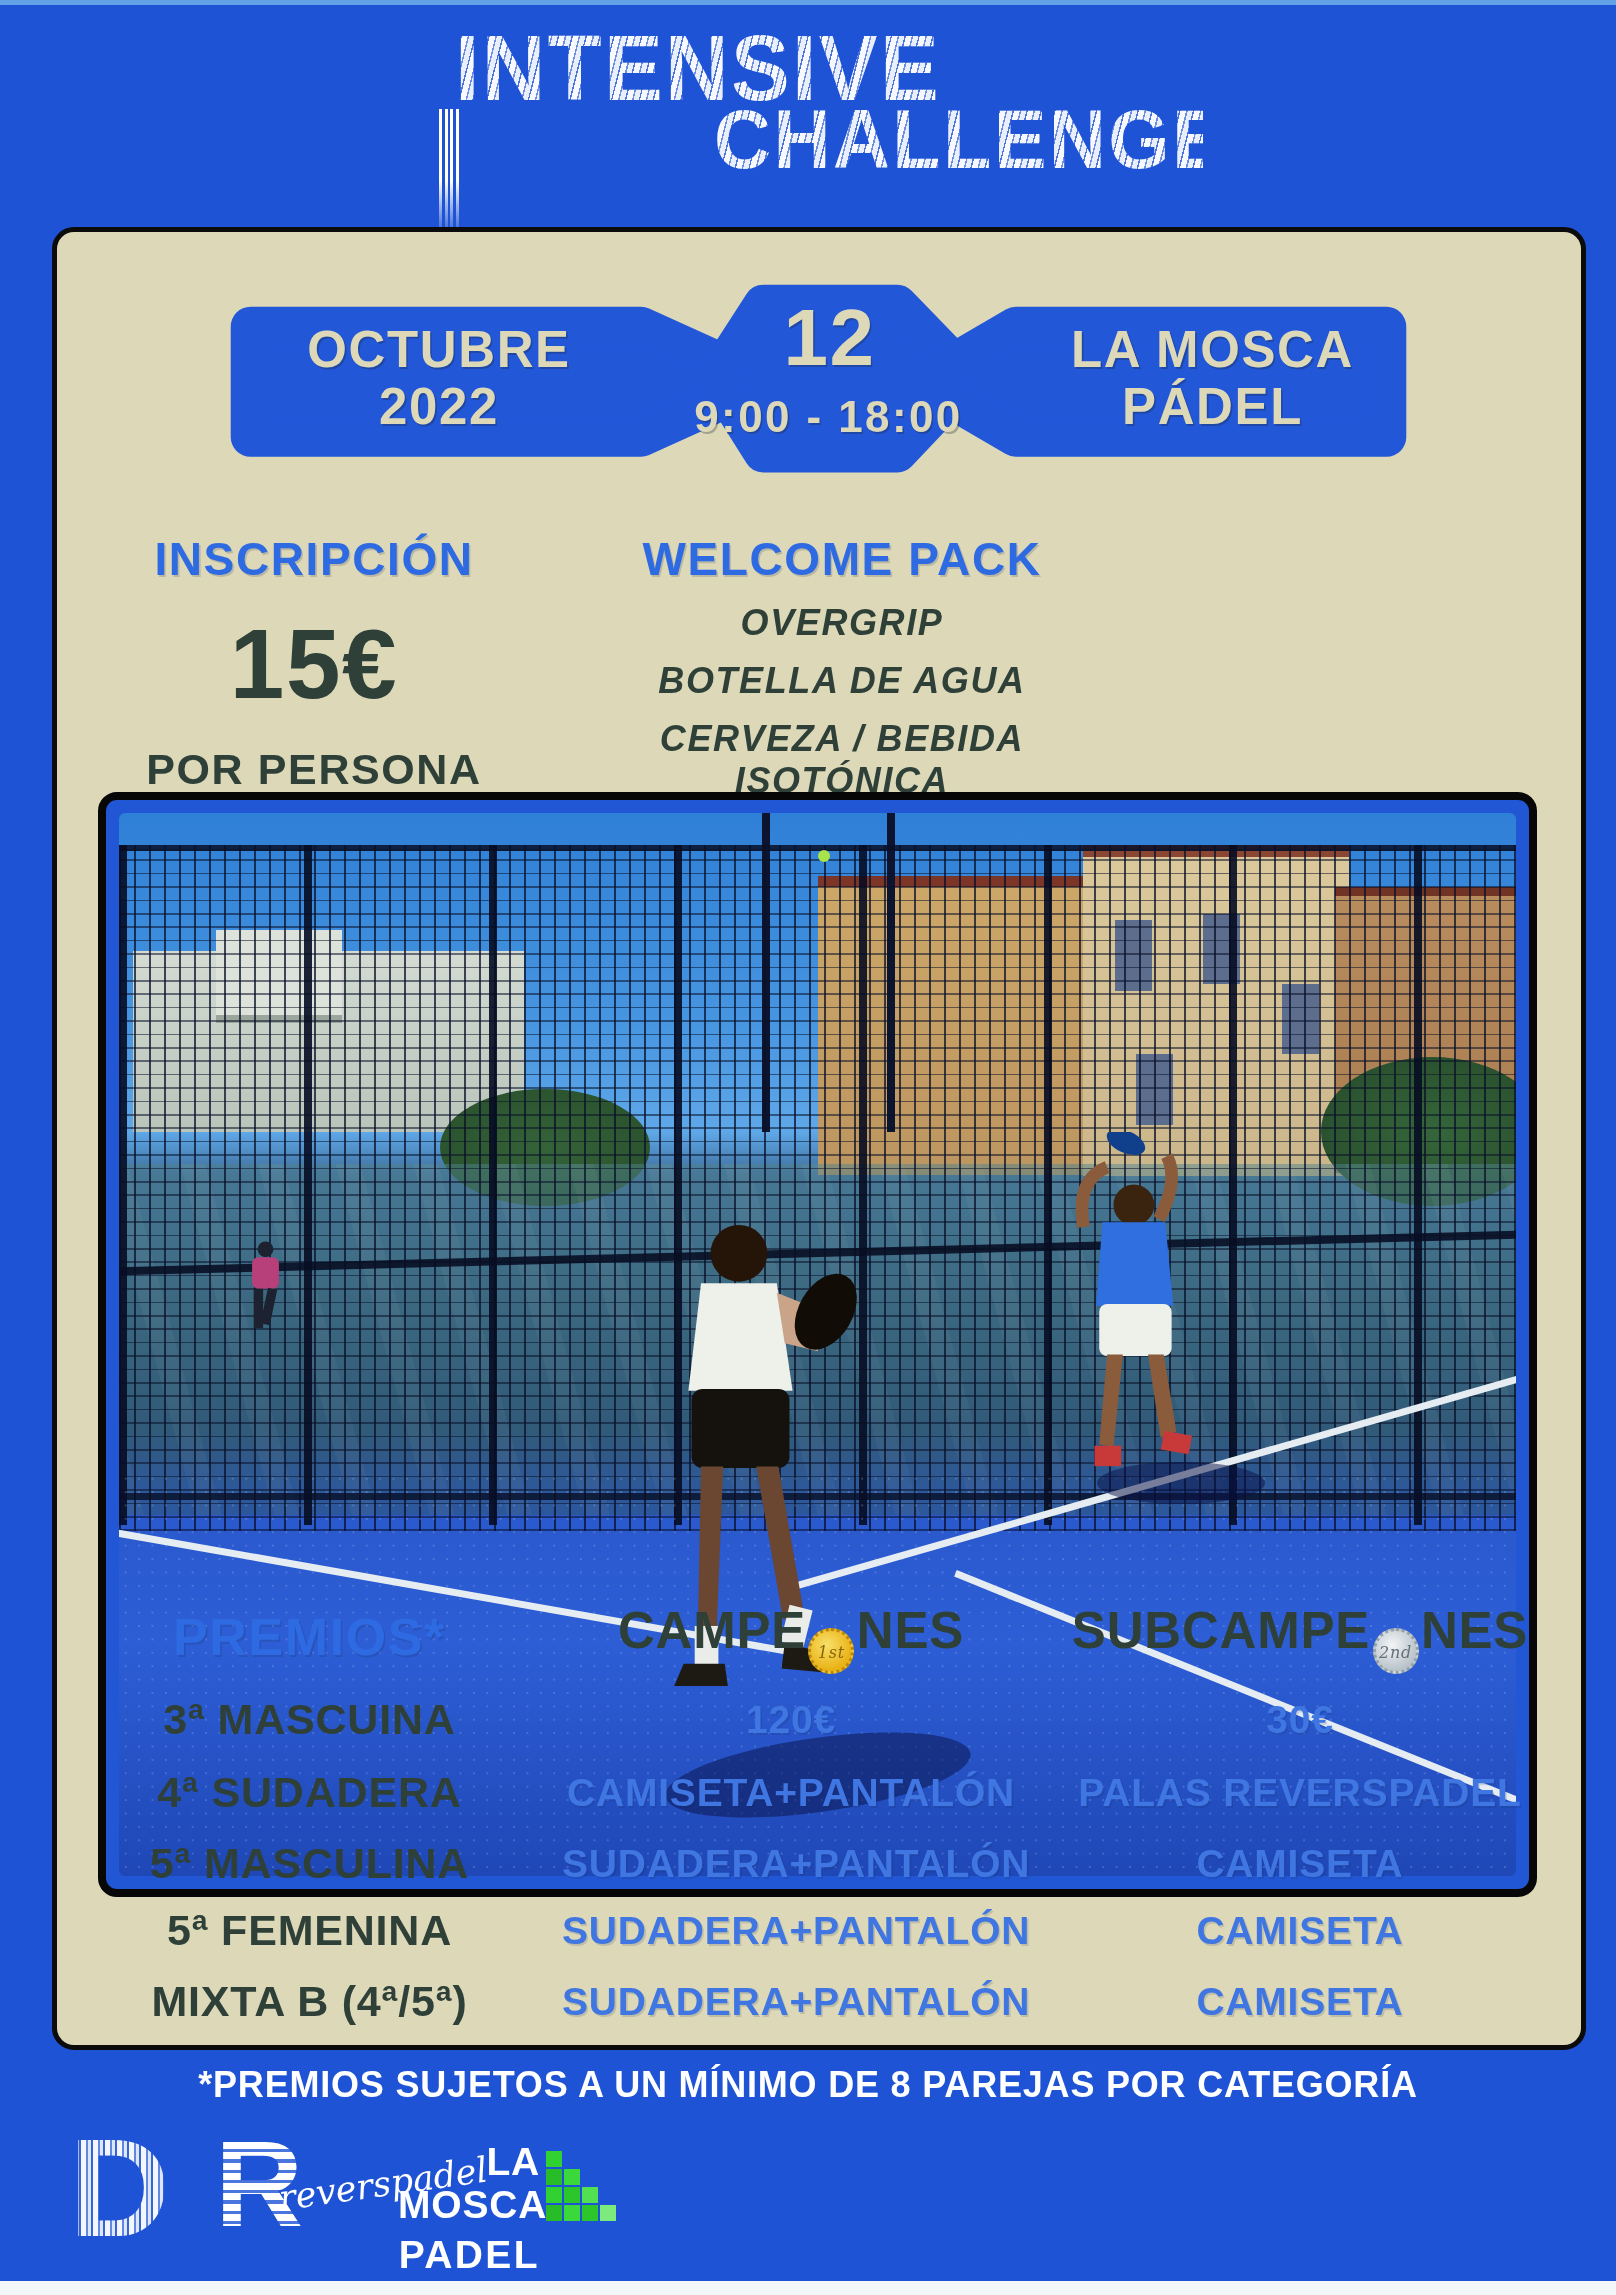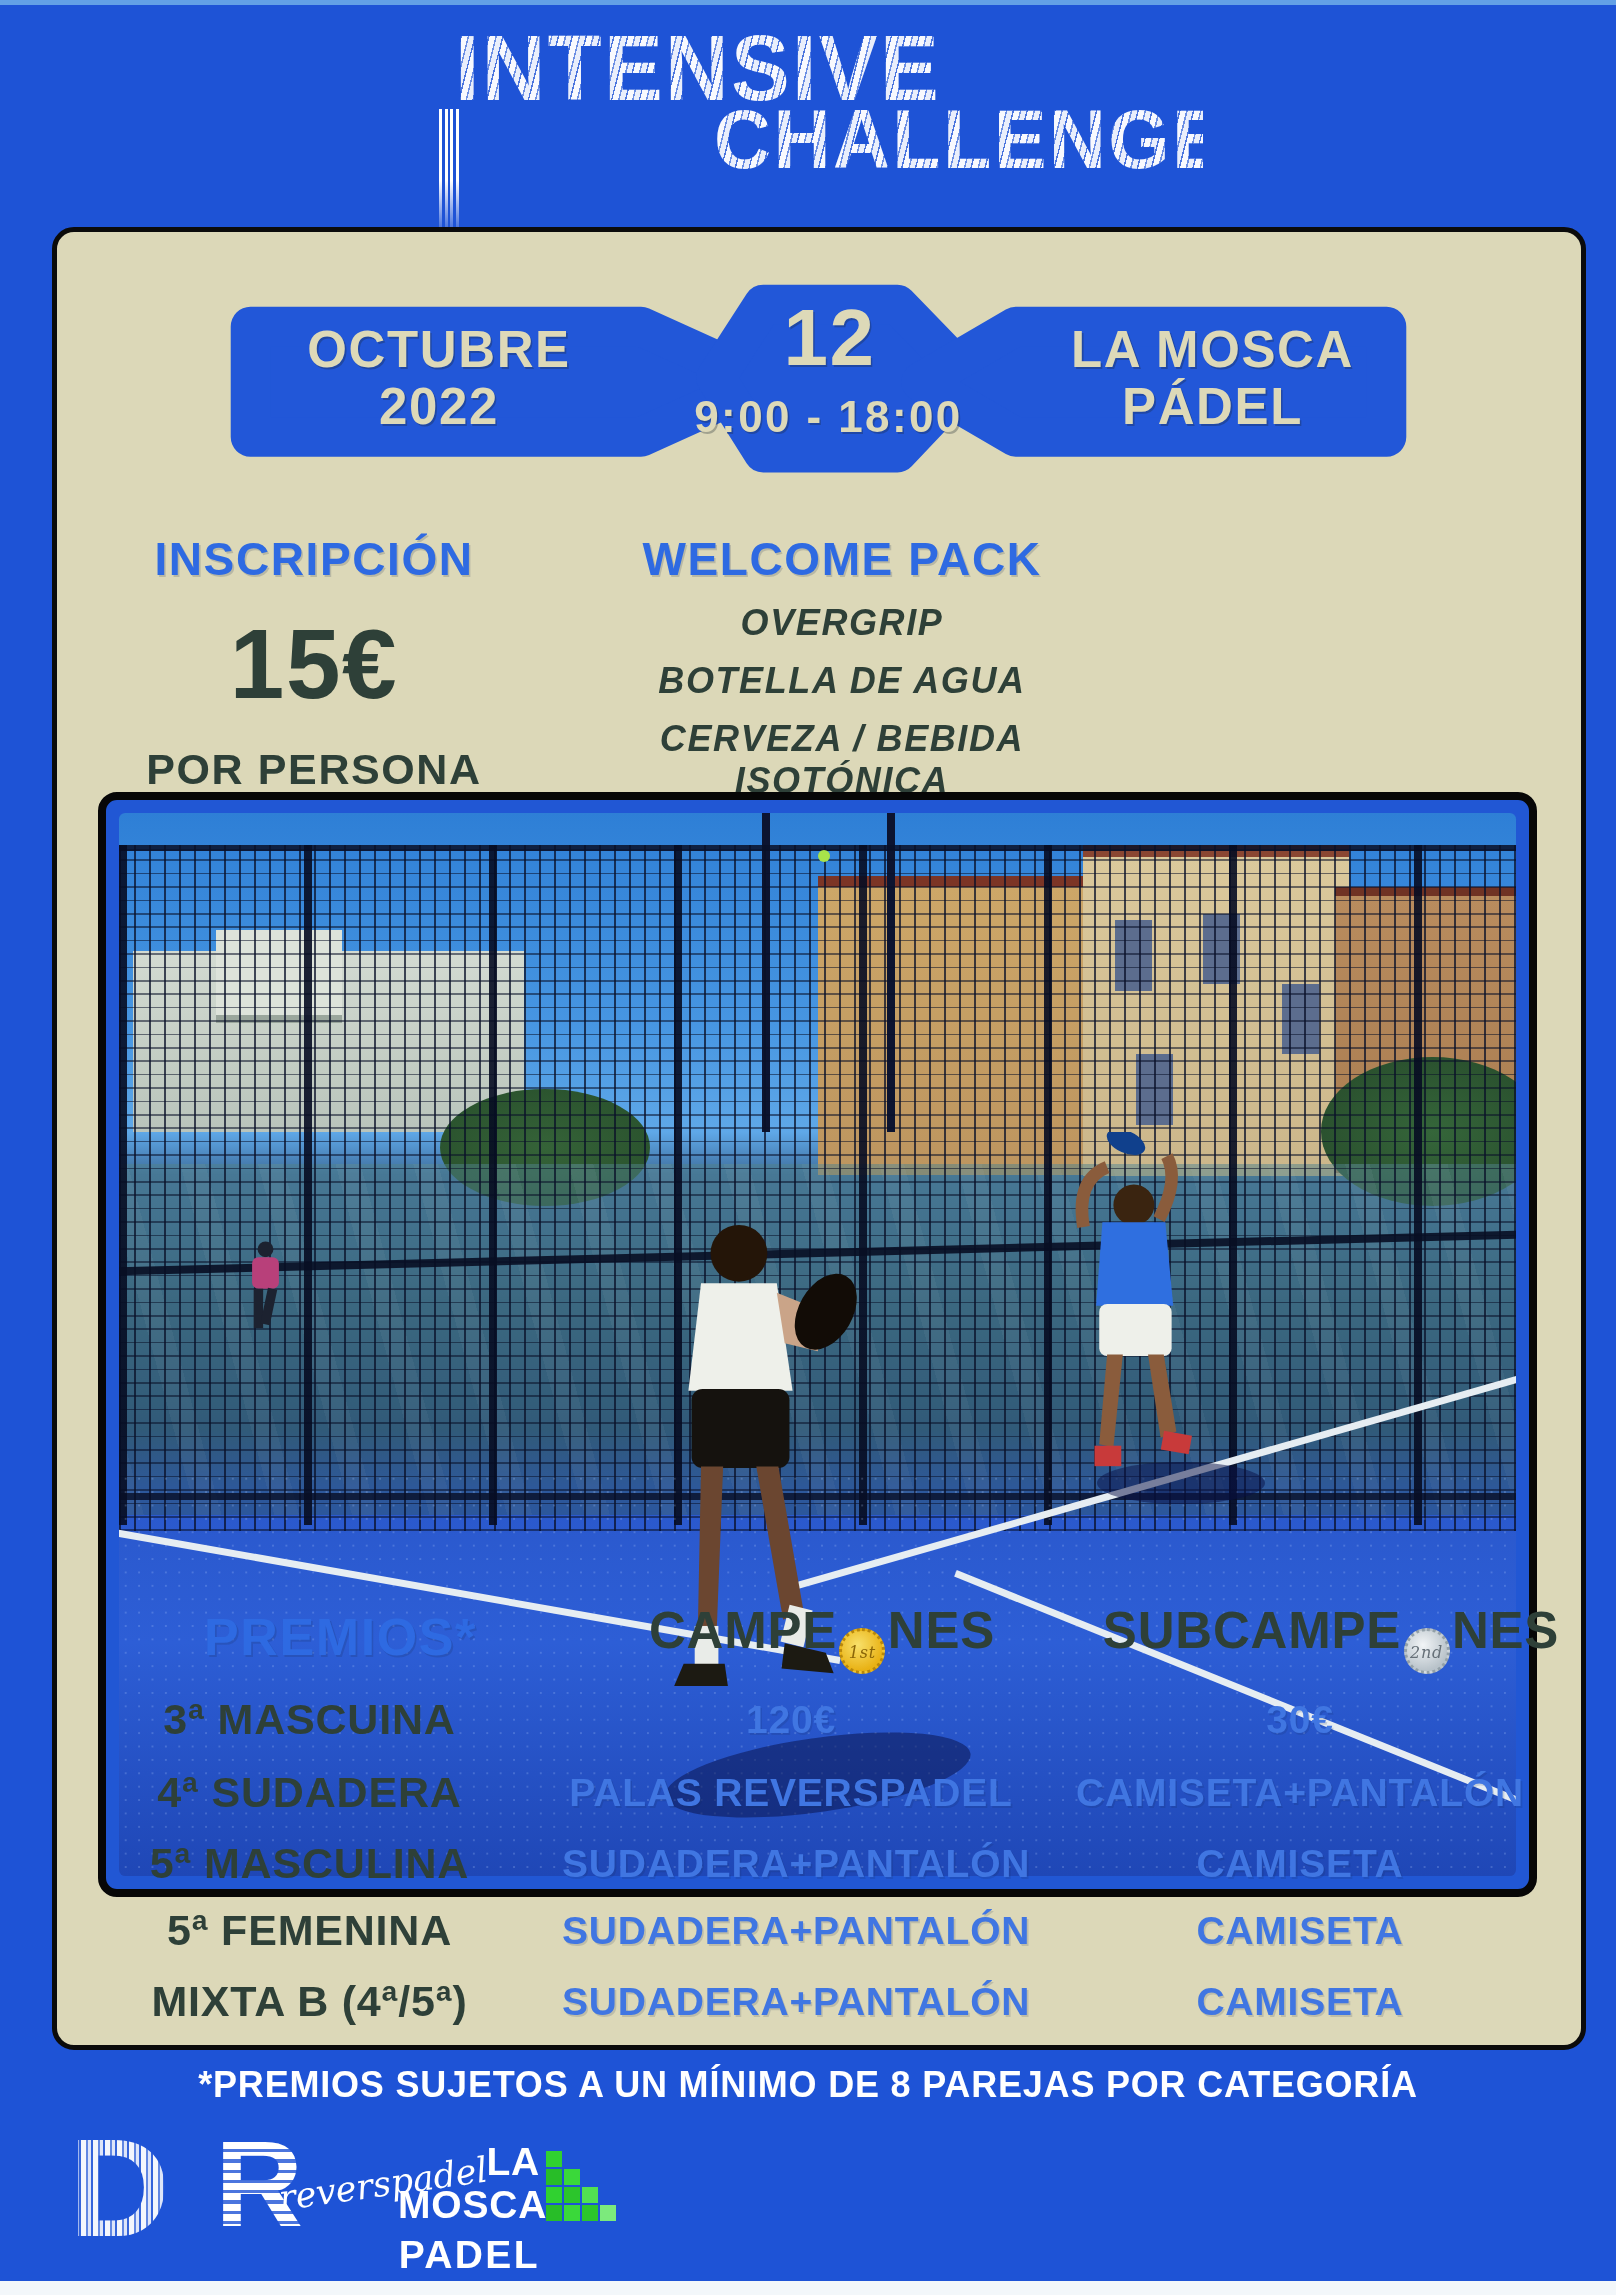--- a/index.html
+++ b/index.html
@@ -78,21 +78,21 @@
   .speck{left:0;top:62%;width:100%;height:38%;opacity:.45;
     background-image:radial-gradient(rgba(185,210,255,.5) 1.2px,transparent 1.3px);background-size:13.4px 13.4px;}
   .cline{background:#e6edf2;height:7px;}
   .shadow{background:rgba(8,16,70,.5);border-radius:50%;}
   .ball{left:50%;top:3.5%;width:12.6px;height:12.6px;border-radius:50%;background:#a8e34a;}
   .psvg{position:absolute;}
 
   
   .prow{position:absolute;left:0;width:1523px;display:grid;grid-template-columns:505px 458px 560px;
         align-items:center;text-align:center;height:63px;}
-  .phead{height:71px;margin-left:31px;}
+  .phead{height:71px;}
   .cat{font-size:43px;color:#2e4038;letter-spacing:0.8px;text-align:center;}
   .val{font-size:39px;color:#4076e2;letter-spacing:0.8px;text-shadow:1.6px 1.6px 0 rgba(20,40,80,.15);}
   .thead-dark{font-size:51px;color:#2e4038;letter-spacing:0.8px;}
   .thead-blue{font-size:52px;color:#2e6ae2;letter-spacing:1.6px;text-shadow:1.6px 1.6px 0 rgba(20,40,80,.18);}
   .medal{display:inline-block;width:46px;height:46px;border-radius:50%;vertical-align:-9.5px;margin:0 2.4px;
          text-align:center;line-height:43px;font-size:16px;font-style:italic;
          font-family:"DejaVu Serif",serif;font-weight:400;box-sizing:border-box;}
   .gold{background:radial-gradient(circle at 40% 35%,#f8e06a,#e9b215 72%);border:3.2px dotted #b8870b;color:#8a6508;}
   .silver{background:radial-gradient(circle at 40% 35%,#f2f5f7,#b9c3ca 72%);border:3.2px dotted #93a0a8;color:#667078;}
 
@@ -232,22 +232,22 @@
         <span>SUBCAMPE</span><span class="medal silver"><span>2nd</span></span><span>NES</span>
       </div>
     </div>
     <div class="prow" style="top:1456px;">
       <div class="cat">3ª MASCUINA</div>
       <div class="val">120€</div>
       <div class="val">30€</div>
     </div>
     <div class="prow" style="top:1529px;">
       <div class="cat">4ª SUDADERA</div>
+      <div class="val">CAMISETA+PANTALÓN</div>
       <div class="val">PALAS REVERSPADEL</div>
-      <div class="val">CAMISETA+PANTALÓN</div>
     </div>
     <div class="prow" style="top:1600px;">
       <div class="cat">5ª MASCULINA</div>
       <div class="val">SUDADERA+PANTALÓN</div>
       <div class="val">CAMISETA</div>
     </div>
     <div class="prow" style="top:1667px;">
       <div class="cat">5ª FEMENINA</div>
       <div class="val">SUDADERA+PANTALÓN</div>
       <div class="val">CAMISETA</div>

